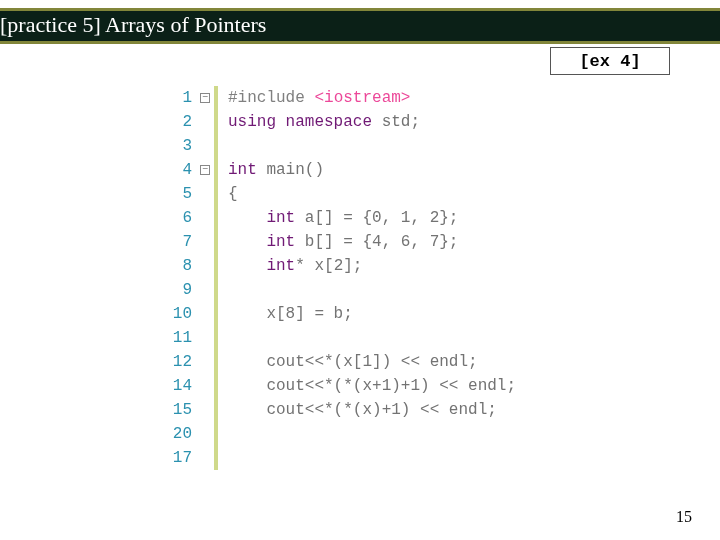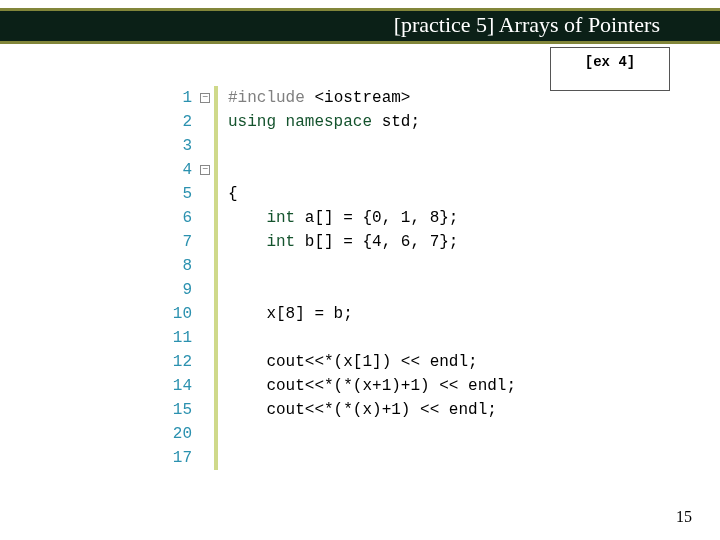--- a/index.html
+++ b/index.html
@@ -33,38 +33,38 @@
     left: 0;
     width: 720px;
     height: 3px;
     background: #82863a;
   }
   .title-text {
     position: absolute;
     top: 12px;
     left: 0;
     width: 660px;
-    text-align: right;
+    text-align: left;
     color: #fff;
     font-family: Georgia, "Times New Roman", serif;
     font-size: 22px;
   }
   .ex-box {
     position: absolute;
     top: 47px;
     left: 550px;
     width: 120px;
-    height: 44px;
+    height: 28px;
     border: 1px solid #555;
     background: #fff;
     text-align: center;
     line-height: 28px;
     font-family: "Courier New", monospace;
     font-weight: bold;
-    font-size: 14px;
+    font-size: 17px;
     color: #000;
   }
   .code-area {
     position: absolute;
     top: 86px;
     left: 170px;
     width: 420px;
     font-family: Consolas, "Courier New", monospace;
     font-size: 16px;
     line-height: 24px;
@@ -102,24 +102,24 @@
   }
   .bar {
     width: 4px;
     background: #cfd98a;
     flex-shrink: 0;
     align-self: stretch;
     margin-right: 10px;
     margin-left: 2px;
   }
   .tok { white-space: pre; }
-  .kw { color: #14532d; }
+  .kw { color: #701a75; }
   .pp { color: #808080; text-align: center; }
-  .str { color: #000000; }
-  .plain { color: #000000; }
+  .str { color: #ec4899; }
+  .plain { color: #737373; }
   .page-no {
     position: absolute;
     bottom: 14px;
     right: 28px;
     font-family: Georgia, "Times New Roman", serif;
     font-size: 16px;
     color: #000;
   }
 </style>
 </head>
@@ -148,43 +148,45 @@
     <div class="code-line">
       <span class="lineno">3</span>
       <span class="gutter"></span>
       <span class="bar"></span>
       <span class="tok"></span>
     </div>
     <div class="code-line">
       <span class="lineno">4</span>
       <span class="gutter"><span class="minus">−</span></span>
       <span class="bar"></span>
+      <span class="tok"><span class="kw">int </span><span class="plain">main()</span></span>
     </div>
     <div class="code-line">
       <span class="lineno">5</span>
       <span class="gutter"></span>
       <span class="bar"></span>
       <span class="tok"><span class="plain">{</span></span>
     </div>
     <div class="code-line">
       <span class="lineno">6</span>
       <span class="gutter"></span>
       <span class="bar"></span>
-      <span class="tok"><span class="plain">    </span><span class="kw">int </span><span class="plain">a[] = {0, 1, 8};</span></span>
+      <span class="tok"><span class="plain">    </span><span class="kw">int </span><span class="plain">a[] = {0, 1, 2};</span></span>
     </div>
     <div class="code-line">
       <span class="lineno">7</span>
       <span class="gutter"></span>
       <span class="bar"></span>
       <span class="tok"><span class="plain">    </span><span class="kw">int </span><span class="plain">b[] = {4, 6, 7};</span></span>
     </div>
     <div class="code-line">
       <span class="lineno">8</span>
       <span class="gutter"></span>
       <span class="bar"></span>
+      <span class="tok"><span class="plain">    </span><span class="kw">int</span><span class="plain">* x[2];</span></span>
     </div>
     <div class="code-line">
       <span class="lineno">9</span>
       <span class="gutter"></span>
       <span class="bar"></span>
     </div>
     <div class="code-line">
       <span class="lineno">10</span>
       <span class="gutter"></span>
       <span class="bar"></span>

